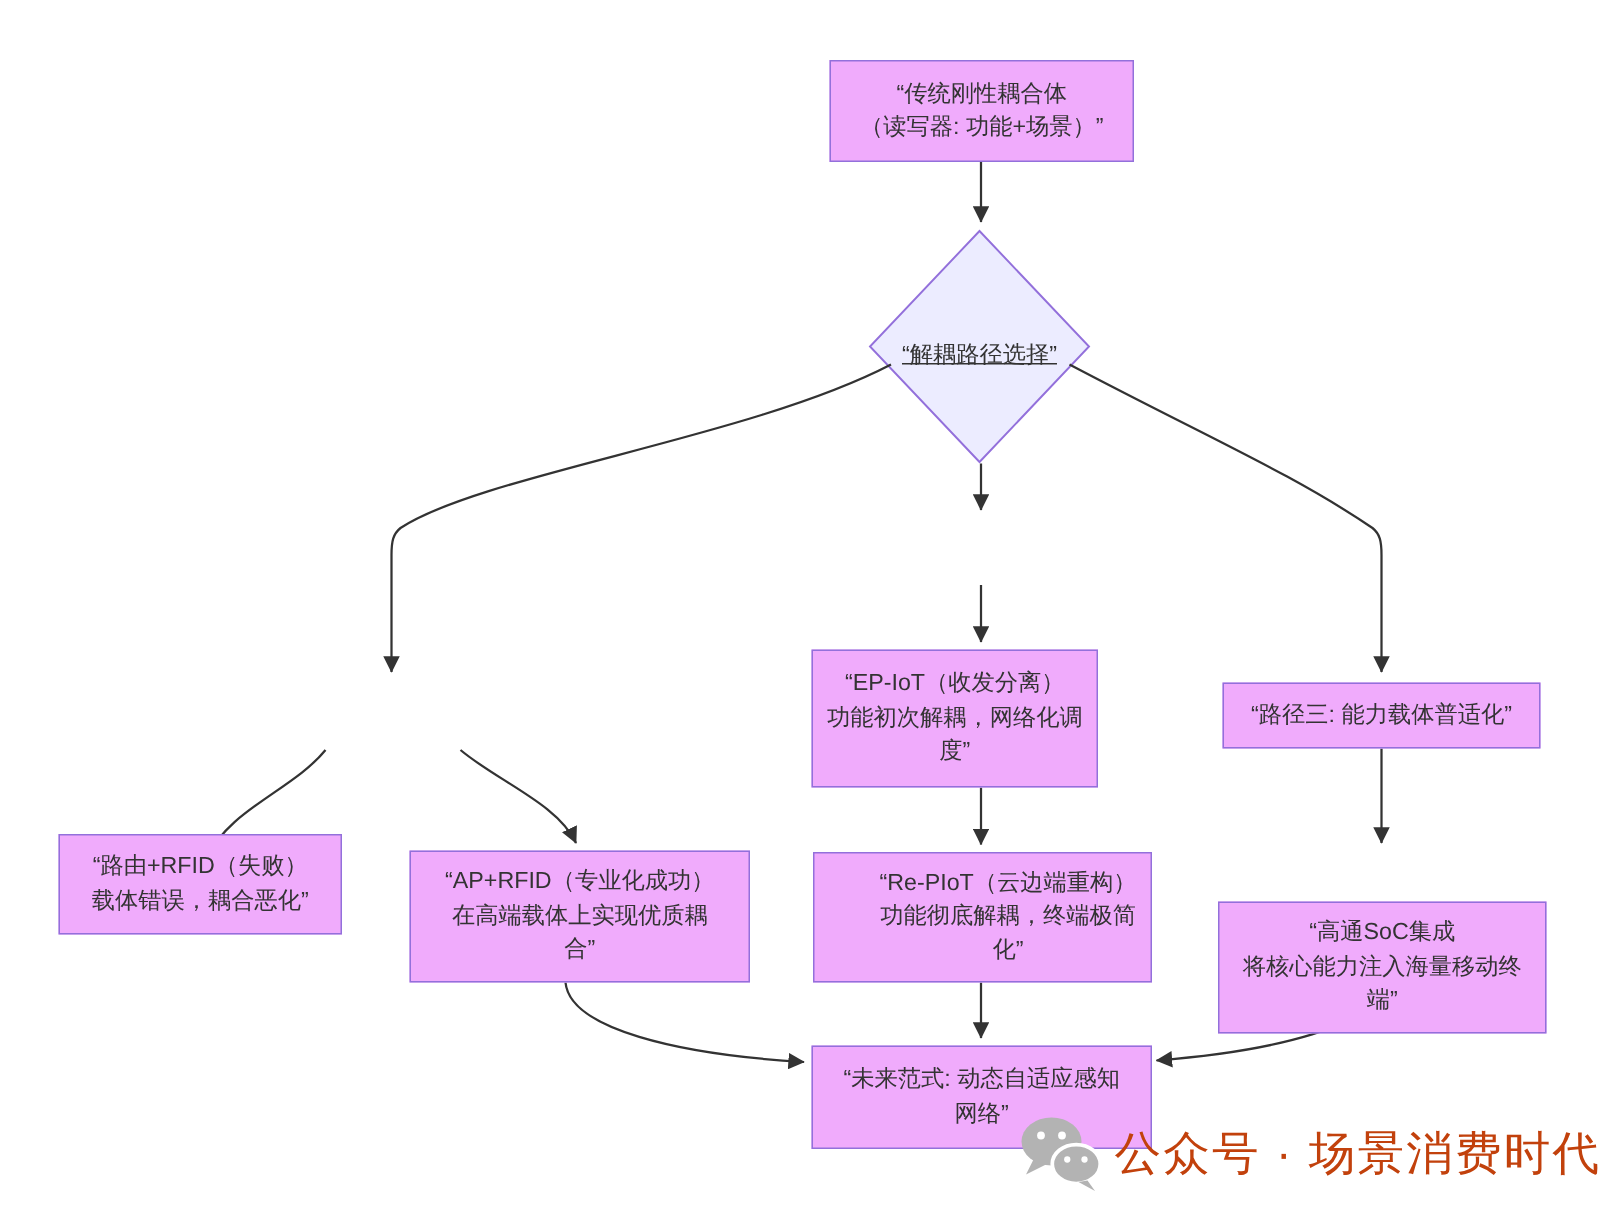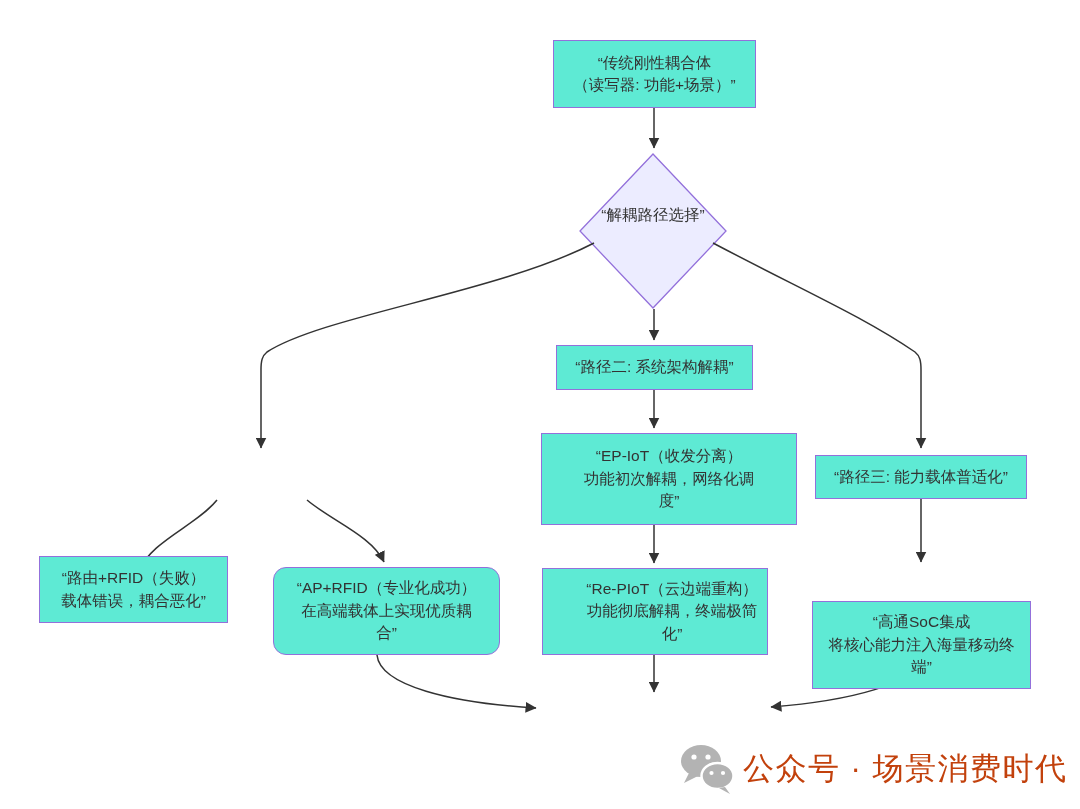--- a/index.html
+++ b/index.html
@@ -3,21 +3,21 @@
 <meta charset="utf-8">
 <style>
   html,body{margin:0;padding:0;background:#ffffff;}
   body{width:1080px;height:809px;font-family:"Liberation Sans","DejaVu Sans",sans-serif;}
   .canvas{position:relative;width:1080px;height:809px;overflow:hidden;background:#ffffff;}
   svg.edges{position:absolute;left:0;top:0;width:1080px;height:809px;}
   svg.edges path.edge{fill:none;stroke:#333333;stroke-width:1.5px;}
   polygon.diamond{stroke:#9370DB;stroke-width:1.3px;}
   .node{
     position:absolute;box-sizing:border-box;
-    background:#5eead4;border:1.3px solid #9370DB;
+    background:#f0abfc;border:1.3px solid #9370DB;
     color:#333333;font-size:15.5px;line-height:1.45;
     display:flex;align-items:center;justify-content:center;
     text-align:center;white-space:pre-line;padding:2px 6px;
   }
   .diamond-label{
     position:absolute;display:flex;align-items:center;justify-content:center;
     color:#333333;font-size:15.5px;text-align:center;white-space:pre-line;
   }
   .watermark{position:absolute;left:680px;top:742px;display:flex;align-items:center;gap:9px;}
   .watermark-text{color:#c2410c;font-size:31px;letter-spacing:1.5px;white-space:nowrap;}
@@ -46,46 +46,47 @@
     <path class="edge" d="M654,525 L654,563" marker-end="url(#arrow)"></path>
     <path class="edge" d="M921,499 L921,562" marker-end="url(#arrow)"></path>
     <path class="edge" d="M654,655 L654,692" marker-end="url(#arrow)"></path>
     <path class="edge" d="M377,655 C380,686 452,703 536,708" marker-end="url(#arrow)"></path>
     <path class="edge" d="M923,655 C920,684 848,701 771,707" marker-end="url(#arrow)"></path>
   </svg>
 
   <div class="node" style="left:553px;top:40px;width:203px;height:68px;">“传统刚性耦合体
 （读写器: 功能+场景）”</div>
 
-  <div class="diamond-label" style="left:583px;top:195px;width:140px;height:40px;">“解耦路径选择”</div>
+  <div class="diamond-label" style="left:583px;top:216px;width:140px;height:40px;text-decoration:underline;">“解耦路径选择”</div>
 
-  <div class="node" style="left:556px;top:345px;width:197px;height:45px;">“路径二: 系统架构解耦”</div>
 
 
   <div class="node" style="left:815px;top:455px;width:212px;height:44px;">“路径三: 能力载体普适化”</div>
 
-  <div class="node" style="left:541px;top:433px;width:256px;height:92px;">“EP-IoT（收发分离）
+  <div class="node" style="left:541px;top:433px;width:191px;height:92px;">“EP-IoT（收发分离）
 功能初次解耦，网络化调
 度”</div>
 
   <div class="node" style="left:39px;top:556px;width:189px;height:67px;">“路由+RFID（失败）
 载体错误，耦合恶化”</div>
 
-  <div class="node" style="left:273px;top:567px;width:227px;height:88px;border-radius:13px;">“AP+RFID（专业化成功）
+  <div class="node" style="left:273px;top:567px;width:227px;height:88px;">“AP+RFID（专业化成功）
 在高端载体上实现优质耦
 合”</div>
 
   <div class="node" style="left:542px;top:568px;width:226px;height:87px;padding-left:40px;">“Re-PIoT（云边端重构）
 功能彻底解耦，终端极简
 化”</div>
 
   <div class="node" style="left:812px;top:567px;width:219px;height:88px;margin-top:34px;">“高通SoC集成
 将核心能力注入海量移动终
 端”</div>
 
+  <div class="node" style="left:541px;top:697px;width:227px;height:69px;">“未来范式: 动态自适应感知
+网络”</div>
 
   <div class="watermark">
     <svg width="54" height="54" viewBox="0 0 54 54">
       <g fill="#b3b3b3">
         <ellipse cx="21" cy="19" rx="20" ry="16"></ellipse>
         <polygon points="9,31 4,41 18,34"></polygon>
         <ellipse cx="37.5" cy="34" rx="16" ry="13" stroke="#ffffff" stroke-width="2.5"></ellipse>
         <polygon points="45,45 50,52 39,46"></polygon>
       </g>
       <g fill="#ffffff">

